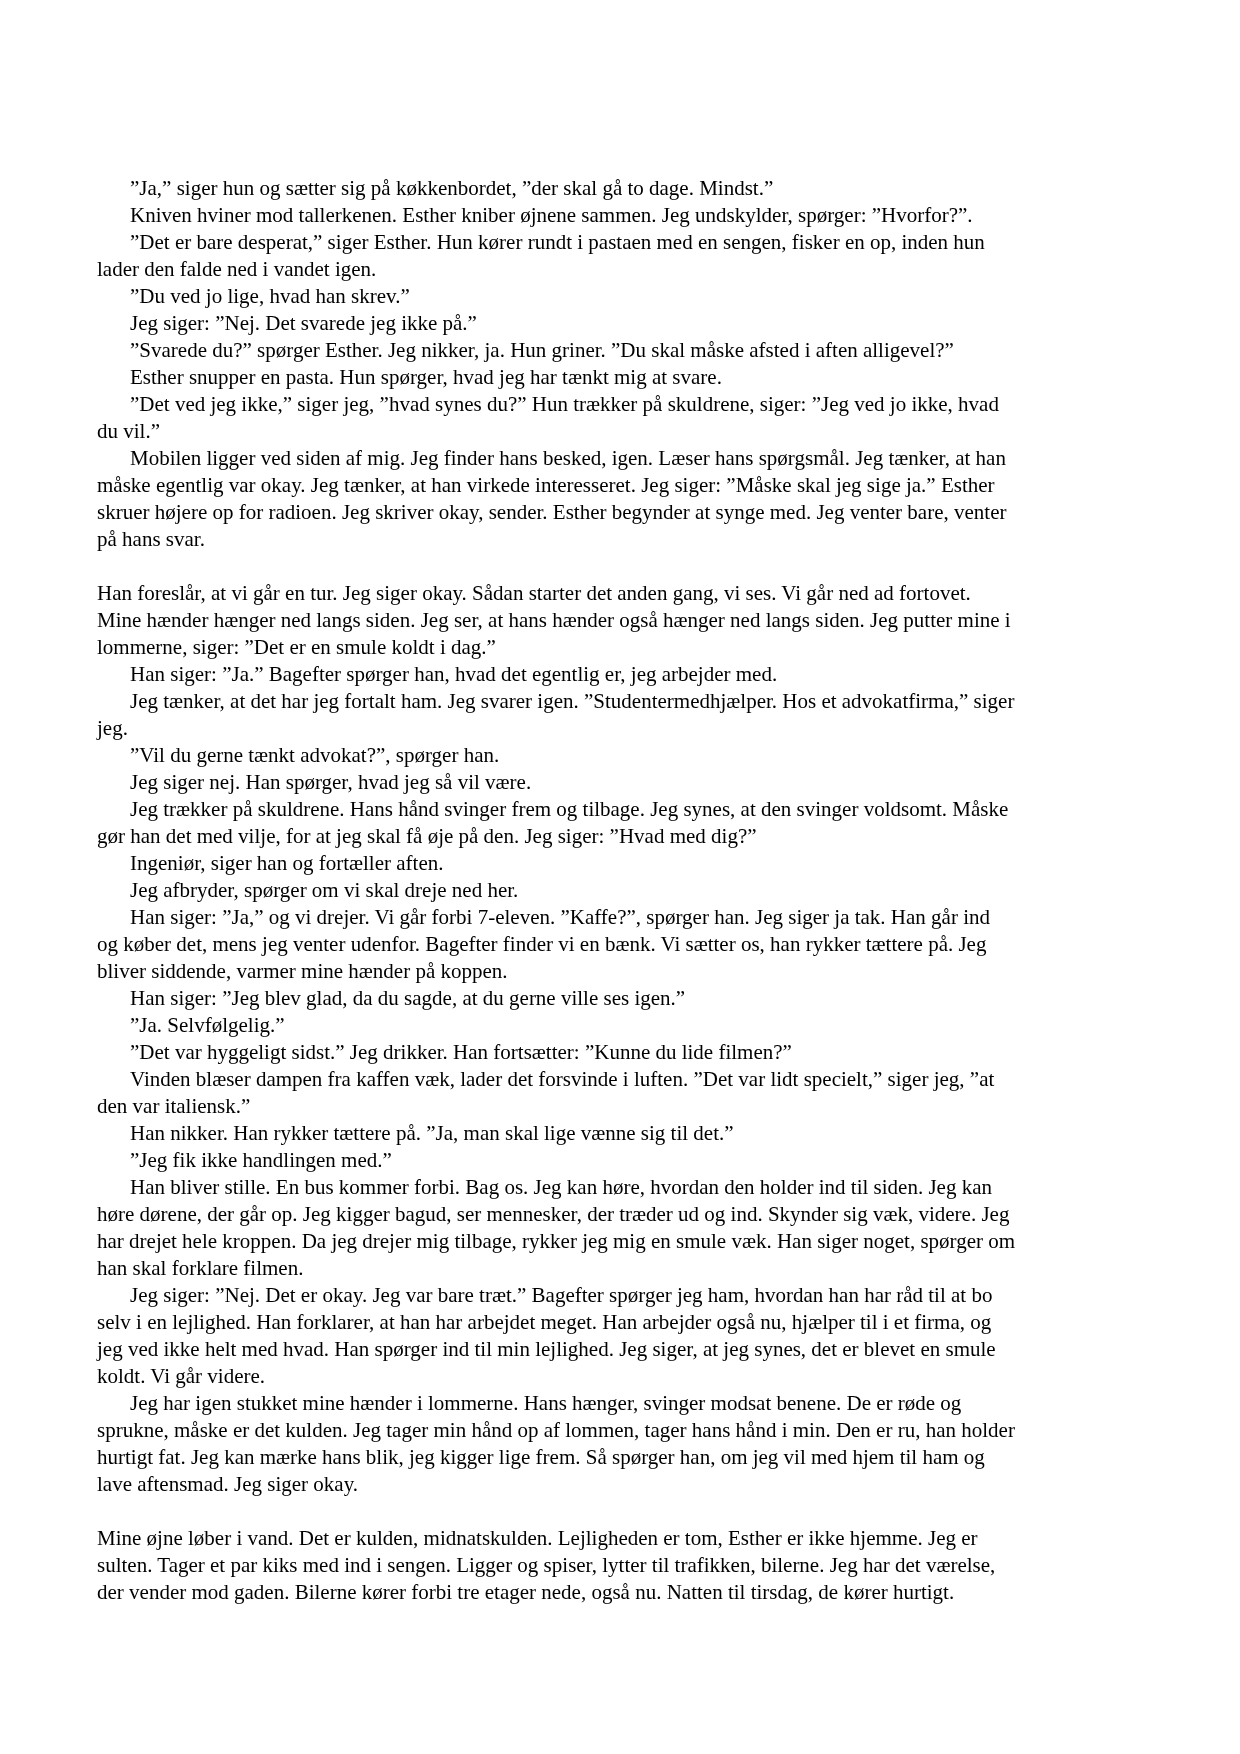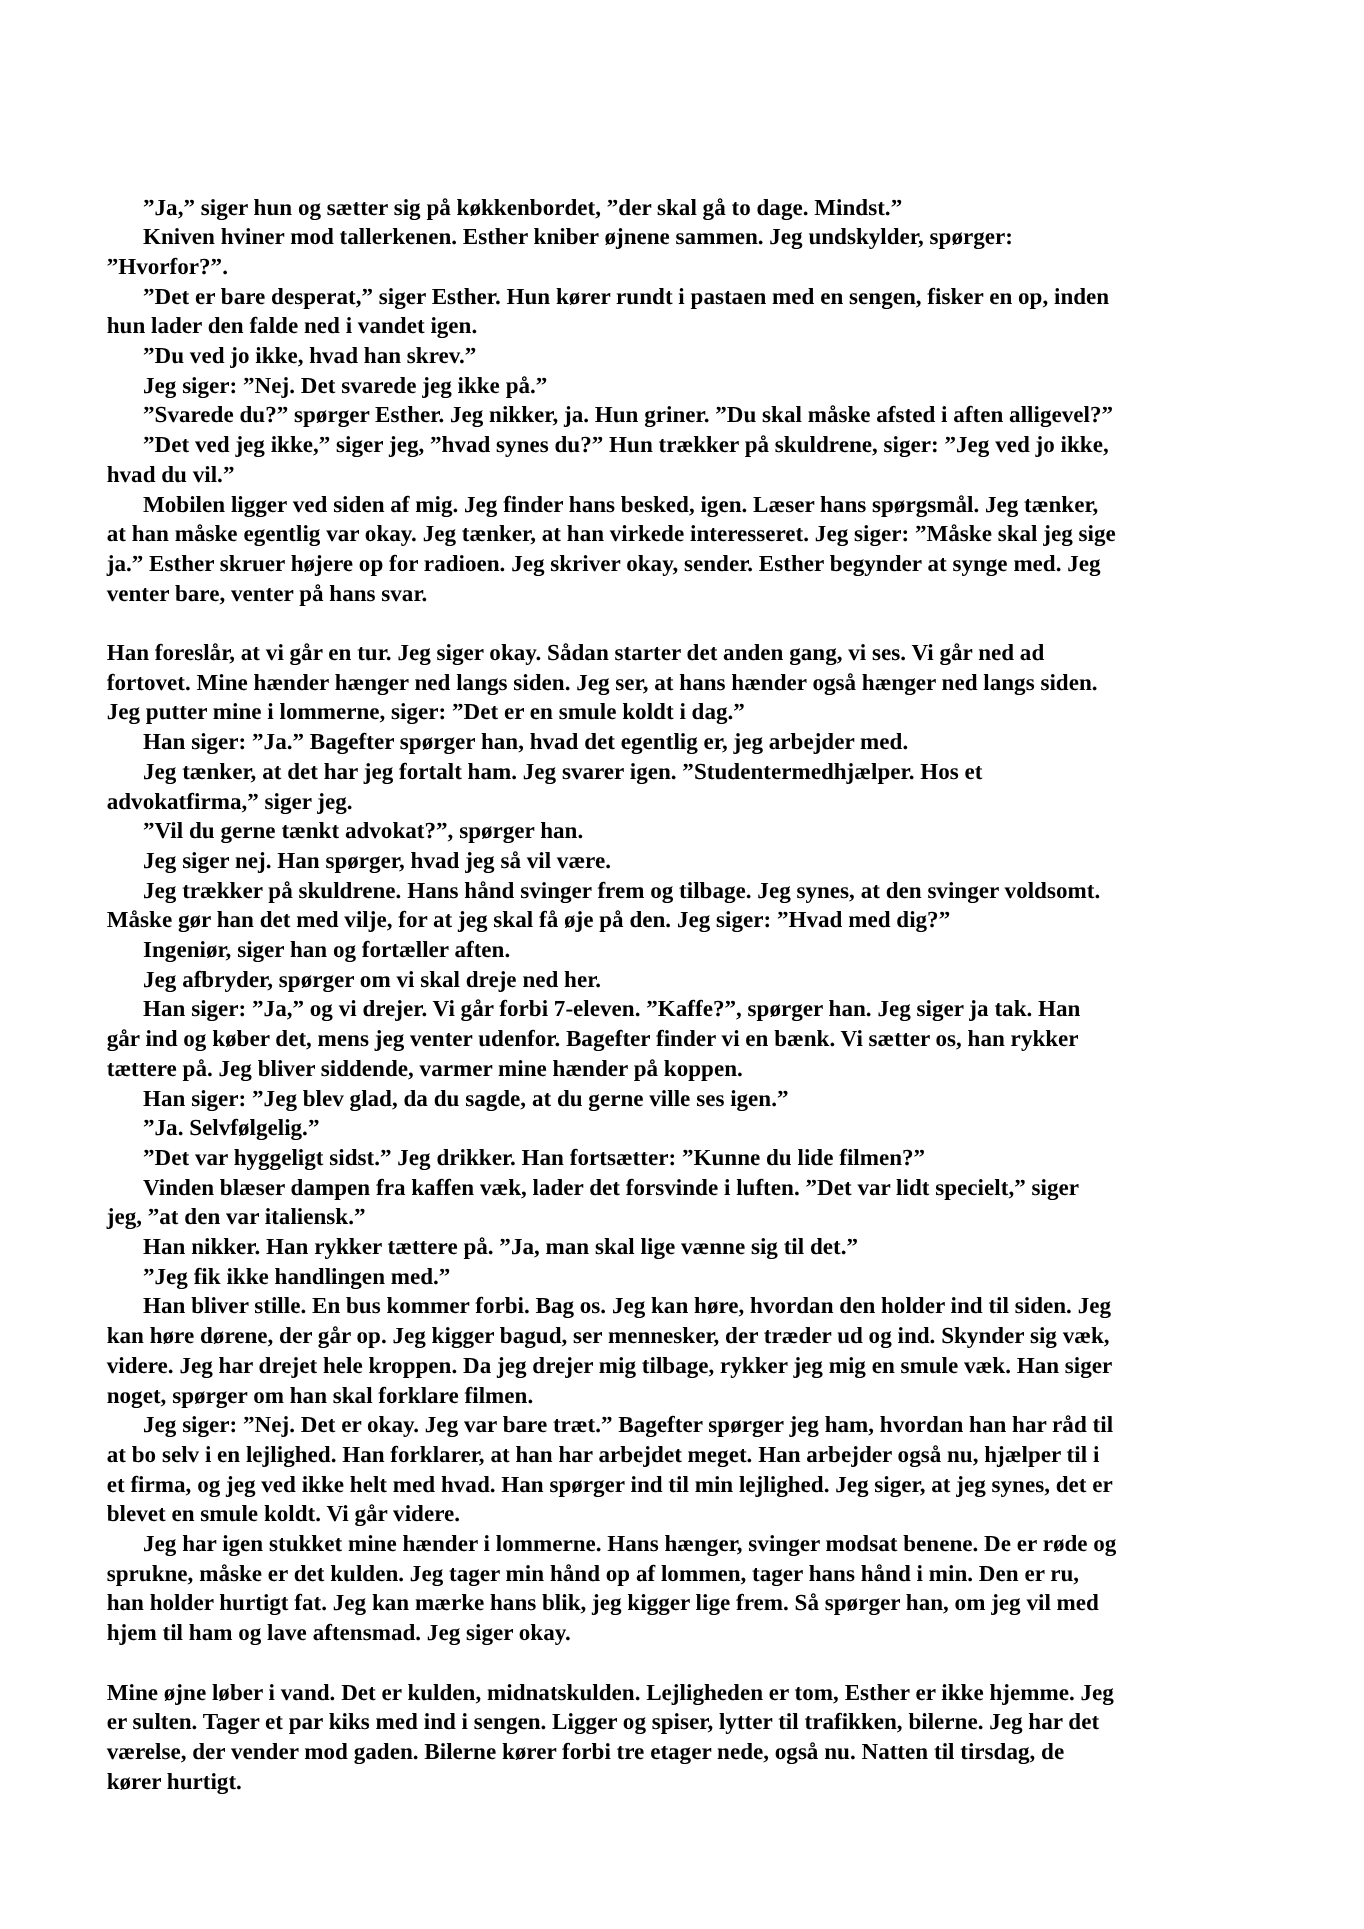--- a/index.html
+++ b/index.html
@@ -14,21 +14,20 @@
     height: 1754px;
     box-sizing: border-box;
     background: #ffffff;
     color: #000000;
     padding: 175px 100px 0 97px;
     font-family: "Liberation Serif", "DejaVu Serif", serif;
     font-size: 21px;
     line-height: 27px;
     text-align: left;
     overflow: hidden;
-    font-weight: bold;
   }
   .text-block {
     margin: 0 0 27px 0;
   }
   .para {
     margin: 0;
     padding: 0;
   }
   .para.indent {
     text-indent: 33px;
@@ -36,23 +35,24 @@
 </style>
 </head>
 <body>
 
 <main class="page">
   <div>
       <section class="text-block">
         <p class="para indent">”Ja,” siger hun og sætter sig på køkkenbordet, ”der skal gå to dage. Mindst.”</p>
         <p class="para indent">Kniven hviner mod tallerkenen. Esther kniber øjnene sammen. Jeg undskylder, spørger: ”Hvorfor?”.</p>
         <p class="para indent">”Det er bare desperat,” siger Esther. Hun kører rundt i pastaen med en sengen, fisker en op, inden hun lader den falde ned i vandet igen.</p>
-        <p class="para indent">”Du ved jo ikke, hvad han skrev.”</p>
+        <p class="para indent">”Du ved jo lige, hvad han skrev.”</p>
         <p class="para indent">Jeg siger: ”Nej. Det svarede jeg ikke på.”</p>
         <p class="para indent">”Svarede du?” spørger Esther. Jeg nikker, ja. Hun griner. ”Du skal måske afsted i aften alligevel?”</p>
+        <p class="para indent">Esther snupper en pasta. Hun spørger, hvad jeg har tænkt mig at svare.</p>
         <p class="para indent">”Det ved jeg ikke,” siger jeg, ”hvad synes du?” Hun trækker på skuldrene, siger: ”Jeg ved jo ikke, hvad du vil.”</p>
         <p class="para indent">Mobilen ligger ved siden af mig. Jeg finder hans besked, igen. Læser hans spørgsmål. Jeg tænker, at han måske egentlig var okay. Jeg tænker, at han virkede interesseret. Jeg siger: ”Måske skal jeg sige ja.” Esther skruer højere op for radioen. Jeg skriver okay, sender. Esther begynder at synge med. Jeg venter bare, venter på hans svar.</p>
       </section>
       <section class="text-block">
         <p class="para">Han foreslår, at vi går en tur. Jeg siger okay. Sådan starter det anden gang, vi ses. Vi går ned ad fortovet. Mine hænder hænger ned langs siden. Jeg ser, at hans hænder også hænger ned langs siden. Jeg putter mine i lommerne, siger: ”Det er en smule koldt i dag.”</p>
         <p class="para indent">Han siger: ”Ja.” Bagefter spørger han, hvad det egentlig er, jeg arbejder med.</p>
         <p class="para indent">Jeg tænker, at det har jeg fortalt ham. Jeg svarer igen. ”Studentermedhjælper. Hos et advokatfirma,” siger jeg.</p>
         <p class="para indent">”Vil du gerne tænkt advokat?”, spørger han.</p>
         <p class="para indent">Jeg siger nej. Han spørger, hvad jeg så vil være.</p>
         <p class="para indent">Jeg trækker på skuldrene. Hans hånd svinger frem og tilbage. Jeg synes, at den svinger voldsomt. Måske gør han det med vilje, for at jeg skal få øje på den. Jeg siger: ”Hvad med dig?”</p>

